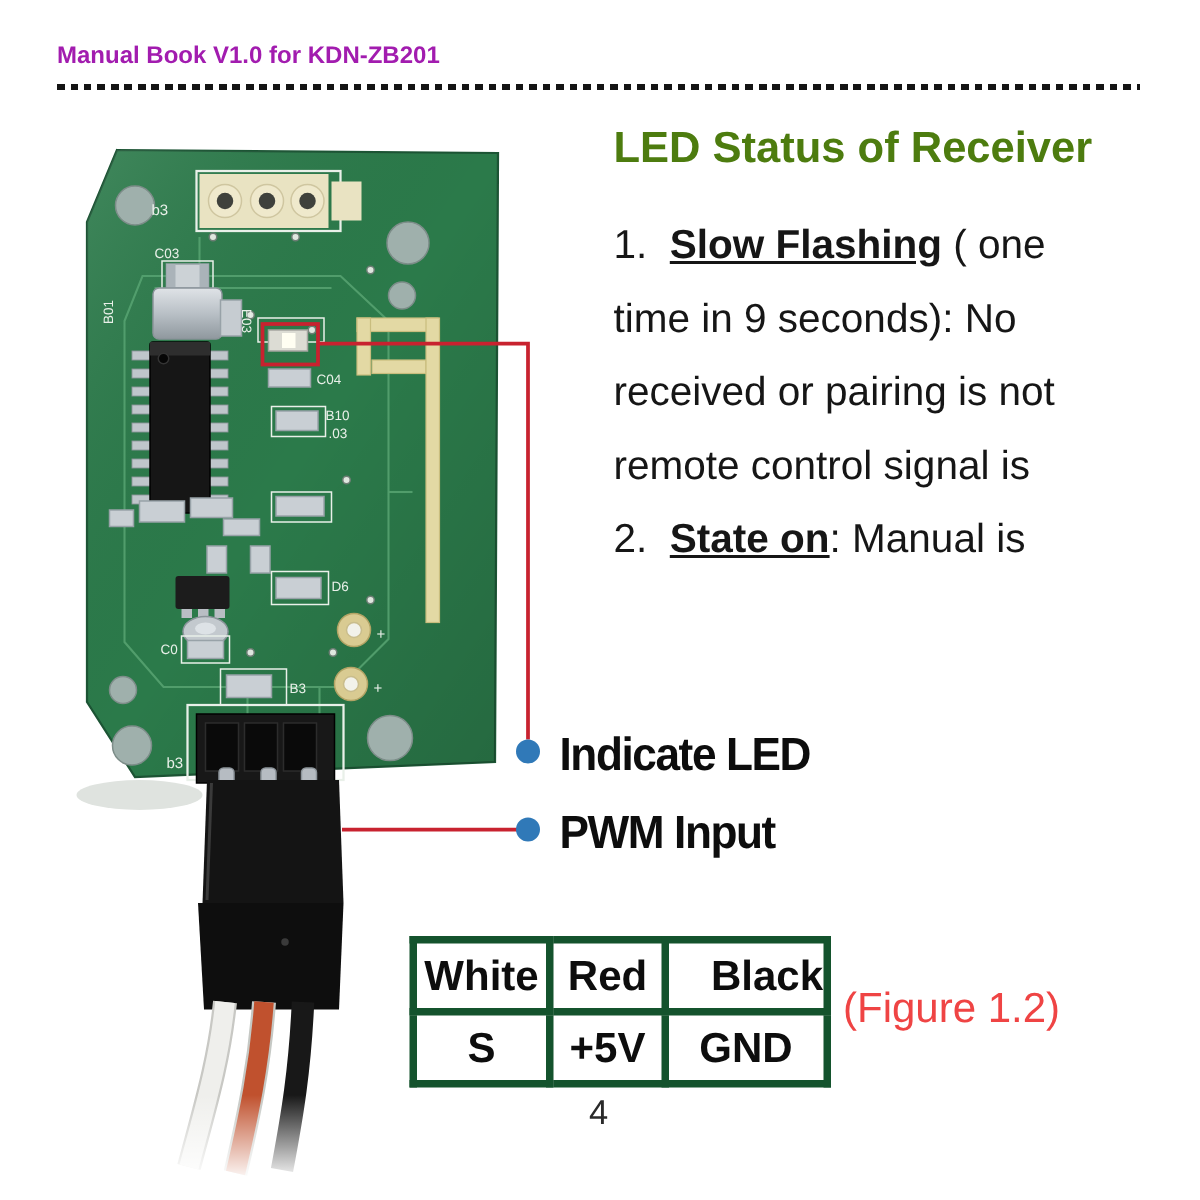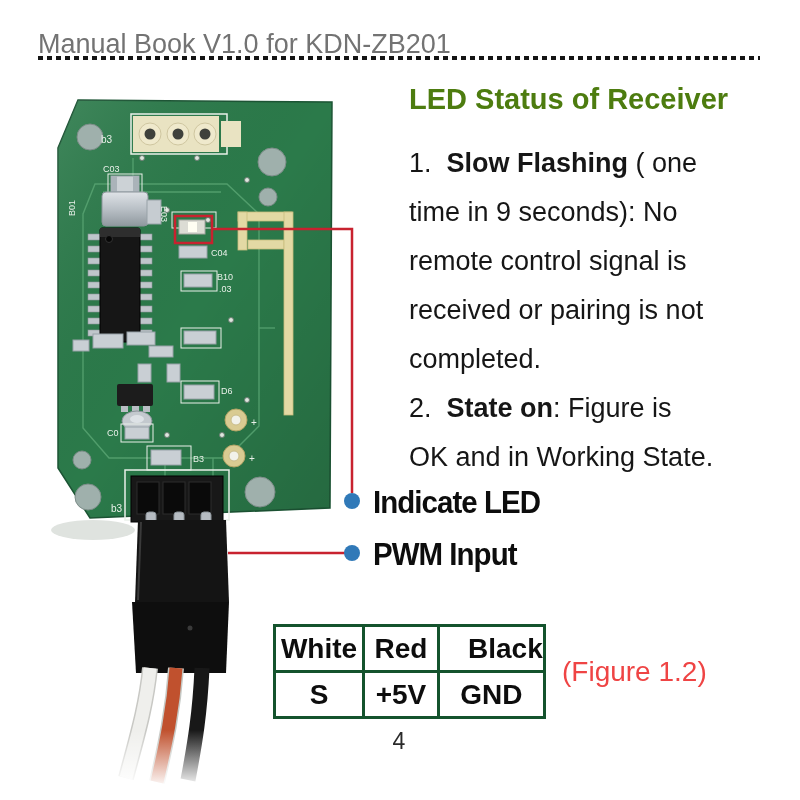--- a/index.html
+++ b/index.html
@@ -6,52 +6,52 @@
   body{
     width:800px;height:800px;position:relative;overflow:hidden;
     background:#ffffff;
     font-family:"Liberation Sans",sans-serif;
     color:var(--text,#1a1a1a);
   }
   .abs{position:absolute;}
 
   
   .doc-title{
-    left:38px;top:29px;font-size:27px;font-weight:400;color:#737373;
+    left:38px;top:29px;font-size:16px;font-weight:700;color:#a21caf;
     letter-spacing:0px;white-space:nowrap;
   }
   .dotted-rule{
     left:38px;top:56px;width:722px;height:4px;
     background:repeating-linear-gradient(90deg,#141414 0 5px,transparent 5px 9px);
   }
 
   
   .right-col{left:409px;top:82px;width:345px;}
   .led-heading{font-size:29px;font-weight:700;line-height:34px;color:#4d7c0f;}
   .led-lines{margin-top:23px;}
   .ls-line{height:49px;font-size:27px;line-height:49px;white-space:pre;color:#161616;}
-  .ls-line .b{font-weight:700;}
+  .ls-line .b{font-weight:700;text-decoration:underline;}
 
   
   .callout{
     font-size:31px;font-weight:700;letter-spacing:-1px;white-space:nowrap;
     transform:scaleX(0.95);transform-origin:left center;color:#0d0d0d;
   }
   .callout-led{left:373px;top:485px;}
   .callout-pwm{left:373px;top:537px;}
 
   
   .overlay-svg{left:0;top:0;pointer-events:none;}
 
   
   .wire-table{
     left:273px;top:624px;border-collapse:collapse;table-layout:fixed;
   }
   .wire-table td{
-    border:3px solid #14532d;text-align:center;vertical-align:middle;
+    border:5px solid #14532d;text-align:center;vertical-align:middle;
     font-size:28px;font-weight:700;padding:0;height:43px;color:#0d0d0d;
   }
   .wire-table .c0{width:86px;} .wire-table .c1{width:72px;} .wire-table .c2{width:74px;padding-left:28px;}
 
   .figure-caption{left:562px;top:656px;font-size:28px;color:#ef4444;white-space:nowrap;}
   .page-number{left:384px;top:728px;font-size:23px;color:#2a2a2a;width:30px;text-align:center;}
 
   
   .silk{font-family:"Liberation Sans",sans-serif;fill:#e9f0e9;}
 </style>
@@ -262,25 +262,23 @@
   <path d="M 228 553 L 345 553" fill="none" stroke="var(--annotation-red,#c8222f)" stroke-width="2.5"></path>
   <circle cx="352" cy="501" r="8" fill="var(--callout-dot-blue,#3079b8)"></circle>
   <circle cx="352" cy="553" r="8" fill="var(--callout-dot-blue,#3079b8)"></circle>
 </svg>
 
 <div class="abs right-col">
   <div class="led-heading">LED Status of Receiver</div>
   <div class="led-lines">
     <div class="ls-line"><span>1.  </span><span class="b">Slow Flashing</span><span> ( one</span></div>
     <div class="ls-line"><span></span><span class="b"></span><span>time in 9 seconds): No</span></div>
+    <div class="ls-line"><span></span><span class="b"></span><span>received or pairing is not</span></div>
     <div class="ls-line"><span></span><span class="b"></span><span>remote control signal is</span></div>
-    <div class="ls-line"><span></span><span class="b"></span><span>received or pairing is not</span></div>
-    <div class="ls-line"><span></span><span class="b"></span><span>completed.</span></div>
-    <div class="ls-line"><span>2.  </span><span class="b">State on</span><span>: Figure is</span></div>
-    <div class="ls-line"><span></span><span class="b"></span><span>OK and in Working State.</span></div>
+    <div class="ls-line"><span>2.  </span><span class="b">State on</span><span>: Manual is</span></div>
   </div>
 </div>
 
 <div class="abs callout callout-led">Indicate LED</div>
 <div class="abs callout callout-pwm">PWM Input</div>
 
 <table class="abs wire-table">
   <tbody>
       <tr>
     <td class="c0">White</td>

